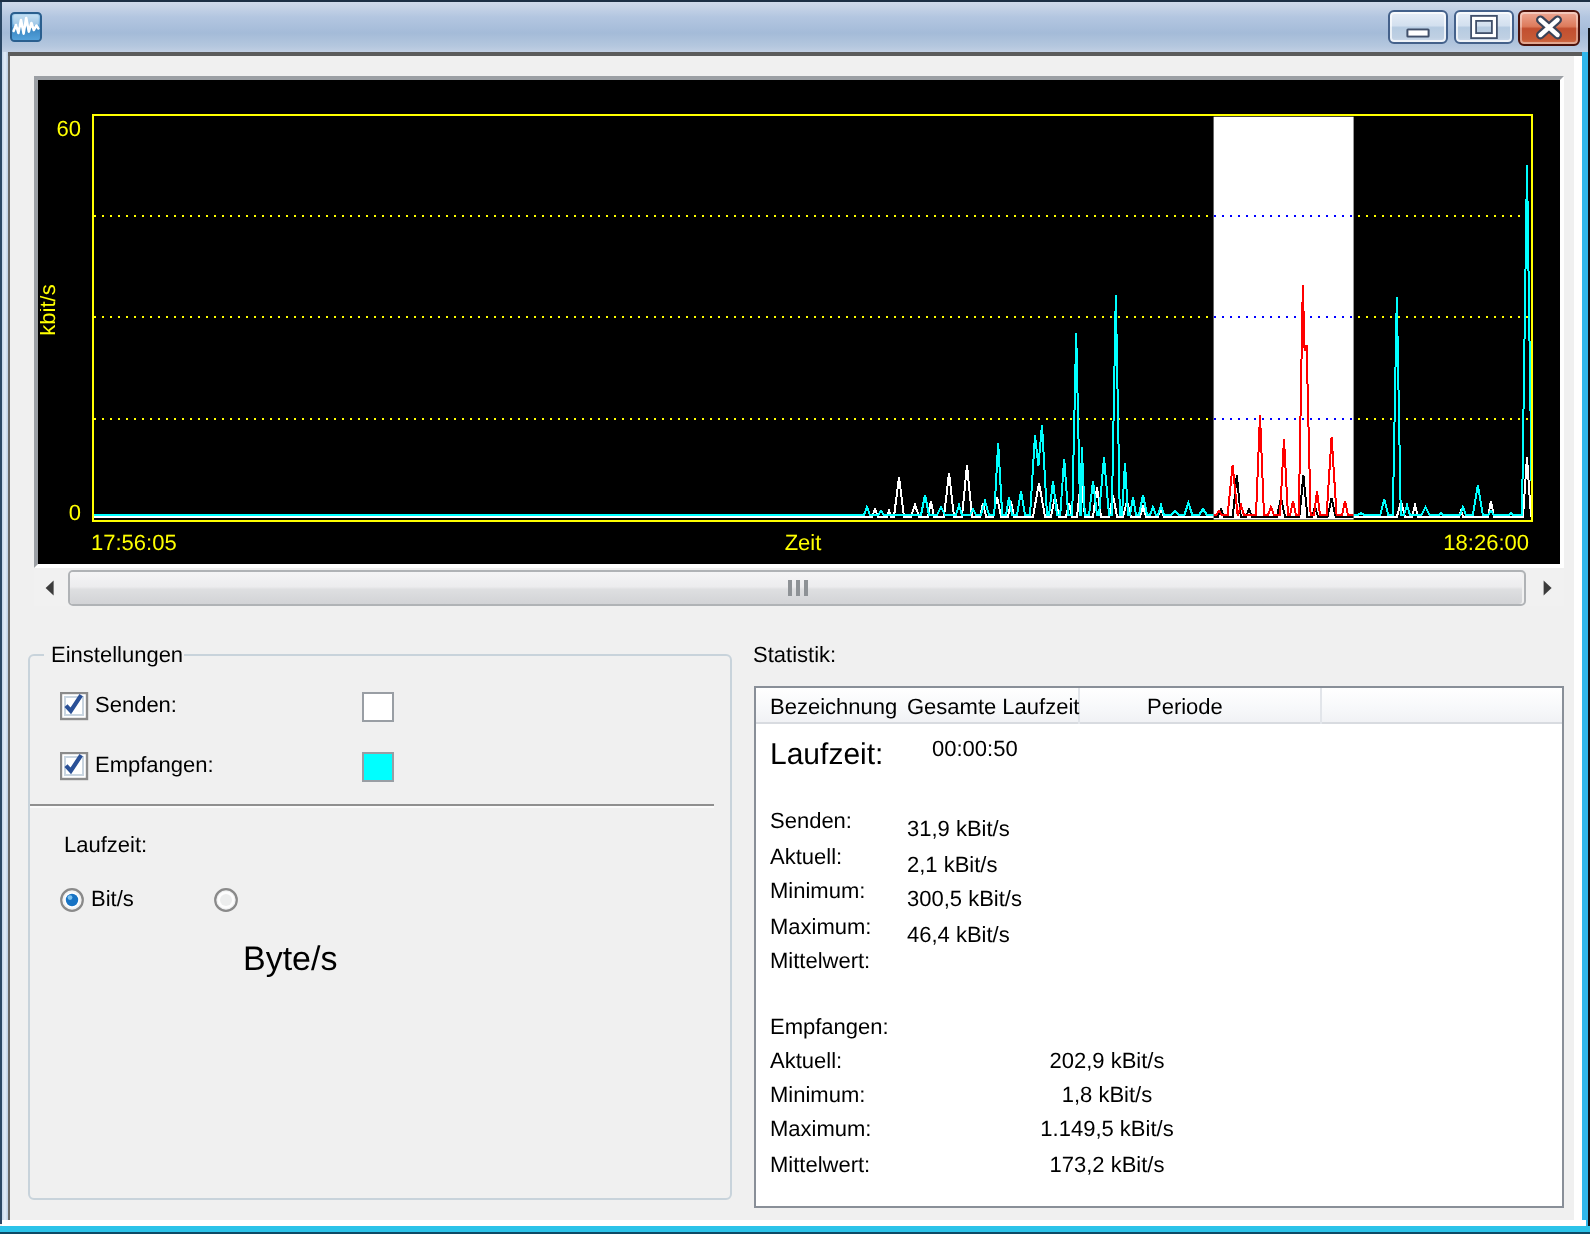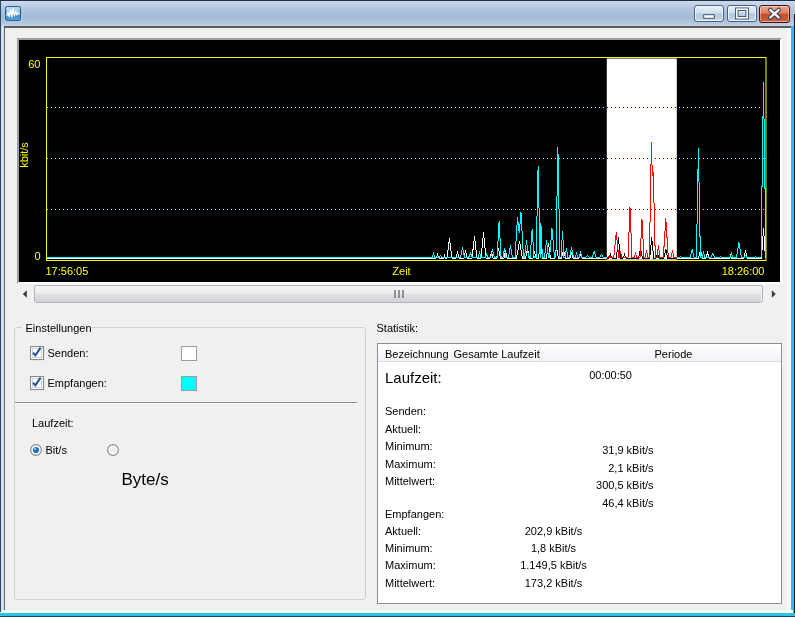--- a/index.html
+++ b/index.html
@@ -131,19 +131,19 @@
 </svg>
 <div class="a" style="left:121.5px;top:470px;font-size:17px">Byte/s</div>
 
 <div class="a" style="left:376.5px;top:321.5px;font-size:11px">Statistik:</div>
 <div class="a" style="left:377px;top:342.5px;width:404.5px;height:261px;border:1px solid #898f98;background:#fff"></div>
 <div class="a" style="left:378px;top:343.5px;width:402.5px;height:18.5px;background:linear-gradient(#ffffff,#f7f8fa 60%,#f1f2f5);border-bottom:1px solid #d8dbe0"></div>
 <div class="a" style="left:538.5px;top:343.5px;width:1px;height:18px;background:#e2e5ea"></div>
 <div class="a" style="left:659.5px;top:343.5px;width:1px;height:18px;background:#e2e5ea"></div>
 <div class="a" style="left:385px;top:347.5px;font-size:11px">Bezeichnung</div>
 <div class="a" style="left:453.5px;top:347.5px;width:200px;text-align:left;font-size:11px">Gesamte Laufzeit</div>
-<div class="a" style="left:573.5px;top:347.5px;width:200px;text-align:center;font-size:11px">Periode</div>
+<div class="a" style="left:573.5px;top:347.5px;width:200px;text-align:left;font-size:11px">Periode</div>
 <div class="a" style="left:385px;top:369.3px;font-size:15px">Laufzeit:</div>
-<div class="a" style="left:432px;top:369.3px;width:200px;text-align:right;font-size:11px">00:00:50</div>
+<div class="a" style="left:466px;top:369.3px;width:200px;font-size:11px">00:00:50</div>
 <div class="a" style="left:385px;top:403px;font-size:11px;line-height:17.6px">Senden:<br>Aktuell:<br>Minimum:<br>Maximum:<br>Mittelwert:</div>
-<div class="a" style="left:453.5px;top:442px;width:200px;text-align:right;font-size:11px;line-height:17.6px">31,9 kBit/s<br>2,1 kBit/s<br>300,5 kBit/s<br>46,4 kBit/s</div>
+<div class="a" style="left:453.5px;top:407px;width:200px;font-size:11px;line-height:17.6px">31,9 kBit/s<br>2,1 kBit/s<br>300,5 kBit/s<br>46,4 kBit/s</div>
 <div class="a" style="left:385px;top:505.5px;font-size:11px;line-height:17.3px">Empfangen:<br>Aktuell:<br>Minimum:<br>Maximum:<br>Mittelwert:</div>
 <div class="a" style="left:453.5px;top:522.8px;width:200px;text-align:center;font-size:11px;line-height:17.3px">202,9 kBit/s<br>1,8 kBit/s<br>1.149,5 kBit/s<br>173,2 kBit/s</div>
 
 </body></html>

